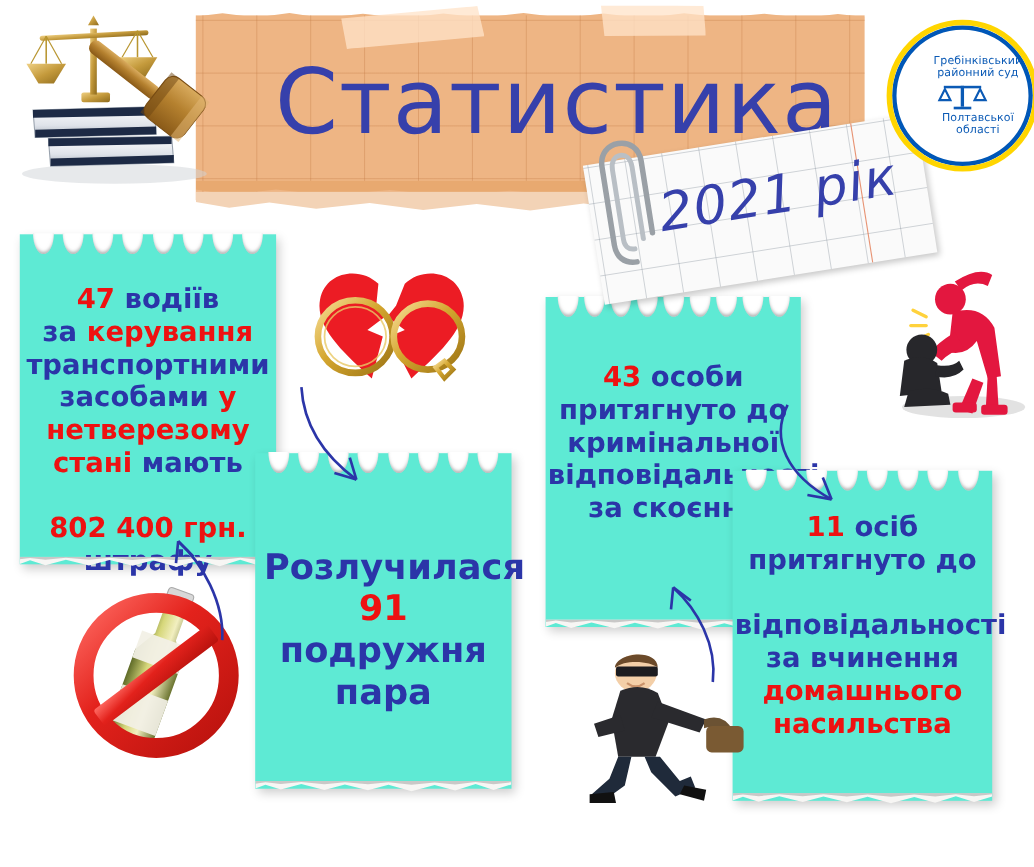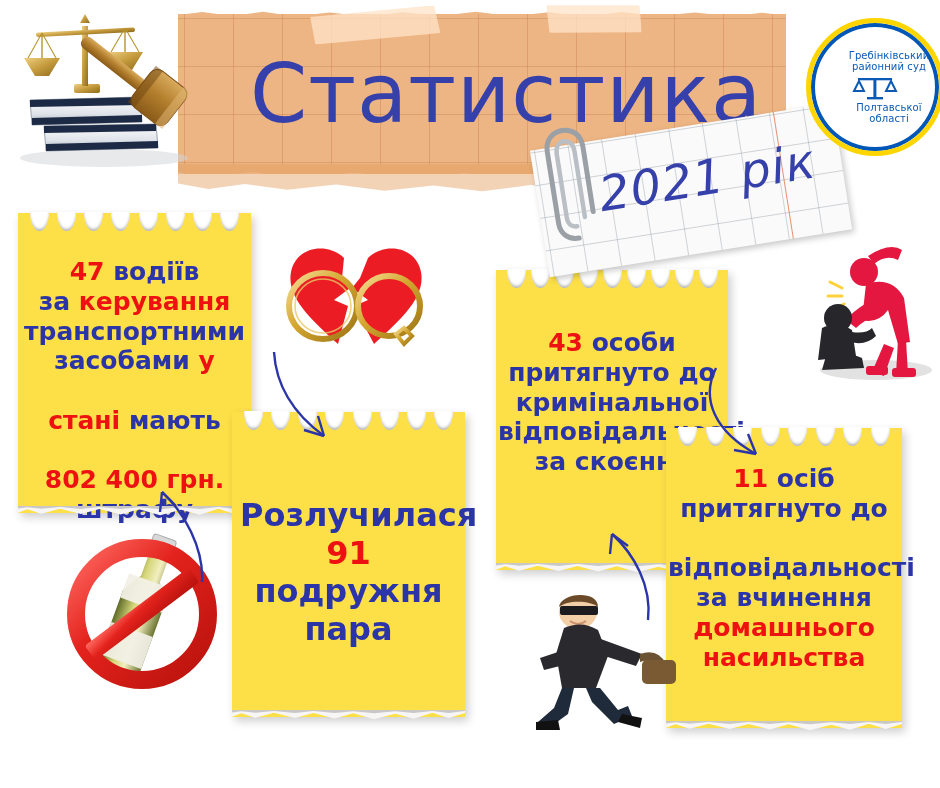--- a/index.html
+++ b/index.html
@@ -172,21 +172,21 @@
   #paperclip {
     position: absolute;
     left: 8px; top: -22px;
     width: 54px; height: 124px;
     z-index: 3;
   }
 
   
   .note-card {
     position: absolute;
-    background: #fde047;
+    background: #5eead4;
     box-shadow: 3px 4px 9px rgba(0,0,0,.20);
   }
   .holes {
     position: absolute;
     left: 0; top: 0;
     width: 100%; height: 28px;
     display: flex;
     justify-content: space-around;
     align-items: flex-start;
     padding: 0 8px;
@@ -352,21 +352,21 @@
   <div class="holes">
     <span class="hole"></span>
       <span class="hole"></span>
       <span class="hole"></span>
     <span class="hole"></span>
       <span class="hole"></span>
       <span class="hole"></span>
     <span class="hole"></span>
       <span class="hole"></span>
   </div>
-  <div class="card-text"><span class="hl">47 </span><span>водіїв</span><br><span>за </span><span class="hl">керування</span><br><span>транспортними</span><br><span>засобами </span><span class="hl">у</span><br><br><span class="hl">стані</span><span> мають</span><br><br><span class="hl">802 400 грн.</span><br><span>штрафу</span></div>
+  <div class="card-text"><span class="hl">47 </span><span>водіїв</span><br><span>за </span><span class="hl">керування</span><br><span>транспортними</span><br><span>засобами </span><span class="hl">у</span><br><span class="hl">нетверезому</span><br><span class="hl">стані</span><span> мають</span><br><br><span class="hl">802 400 грн.</span><br><span>штрафу</span></div>
   <div class="torn-bottom"></div>
 </div>
 
 <div class="note-card" id="card-divorce">
   <div class="holes">
     <span class="hole"></span>
       <span class="hole"></span>
       <span class="hole"></span>
     <span class="hole"></span>
       <span class="hole"></span>

